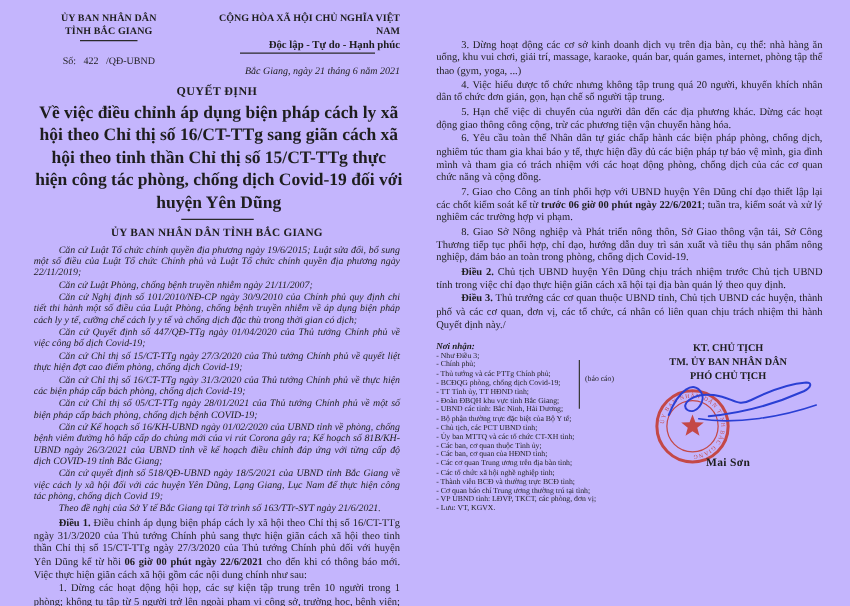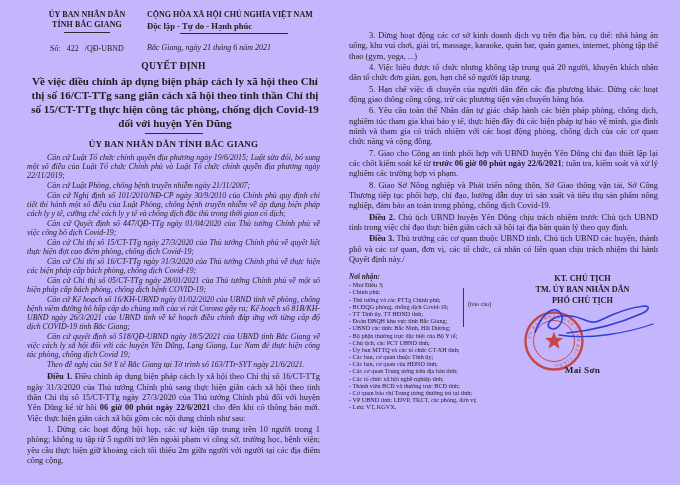--- a/index.html
+++ b/index.html
@@ -14,28 +14,28 @@
   .page { position:absolute; top:0; height:485px; background:#c4b5fd; }
   .page-left  { left:0;   width:340px; padding:10px 20px 0 27px; }
   .page-right { left:340px; width:340px; padding:30px 22px 0 9px; }
 
   
   .hdr { display:flex; }
   .hdr-left { width:120px; text-align:center; }
   .org-line { font-weight:bold; font-size:8px; line-height:1.25; letter-spacing:0.1px; }
   .rule-sm { width:46px; border-top:1px solid #2a2a2a; margin:2px auto 0; }
   .doc-num { font-size:8px; margin-top:11px; word-spacing:4px; }
-  .hdr-right { flex:1; text-align:left; }
+  .hdr-right { flex:1; text-align:right;margin-left:24px; }
   .nat1 { font-weight:bold; font-size:8px; line-height:1.2; }
   .nat2 { font-weight:bold; font-size:8.6px; margin-top:1px; }
   .rule-md { width:108px; border-top:1px solid #2a2a2a; margin:2px auto 0; }
   .date-line { font-style:italic; font-size:8px; margin-top:9px; }
 
   .title   { text-align:center; font-weight:bold; font-size:9.6px; margin-top:7px; letter-spacing:0.3px; }
-  .subject { text-align:center; font-weight:bold; font-size:11px; line-height:1.28; margin:3px auto 0; width:296px; }
+  .subject { text-align:center; font-weight:bold; font-size:14px; line-height:1.28; margin:3px auto 0; width:296px; }
   .rule-subject { width:58px; border-top:1px solid #2a2a2a; margin:3px auto 0; }
   .authority { text-align:center; font-weight:bold; font-size:9px; margin-top:5px; letter-spacing:0.2px; }
 
   .recitals { margin-top:4px; }
   .recital {
     font-style:italic; font-size:7.9px; line-height:1.14;
     text-align:justify; text-indent:20px; margin-bottom:1px;
   }
   .decision-heading { text-align:center; font-weight:bold; font-size:9.6px; margin-top:4px; letter-spacing:0.3px; }
 

